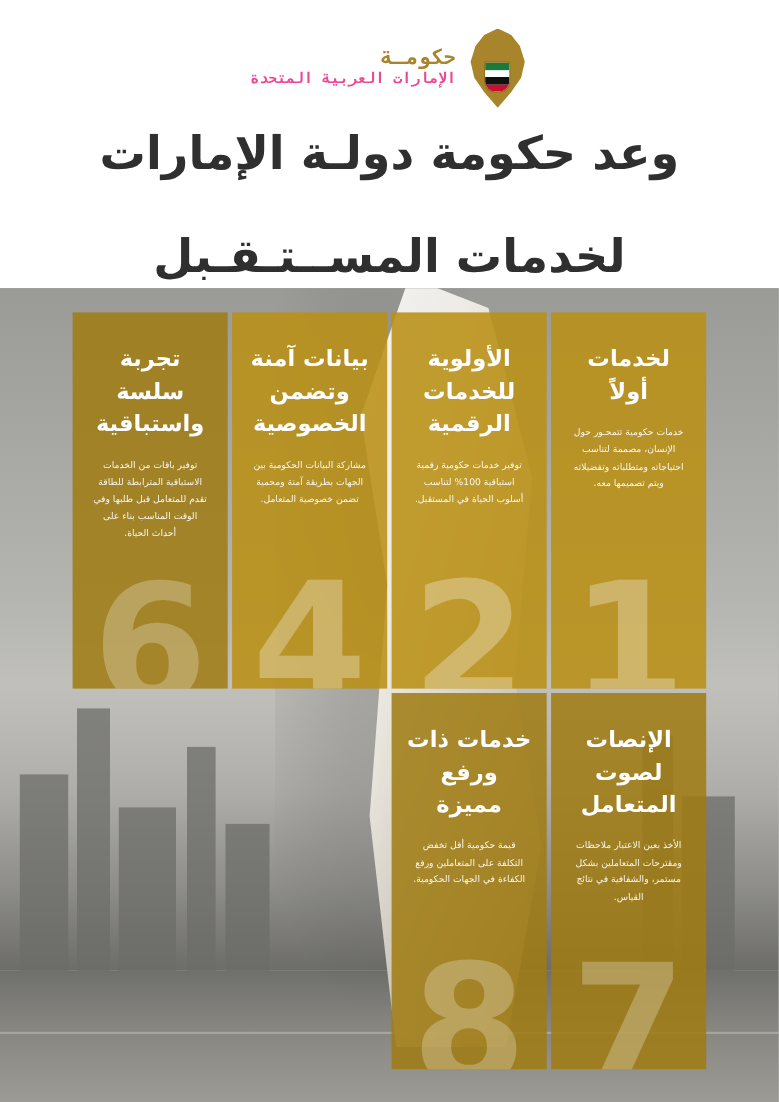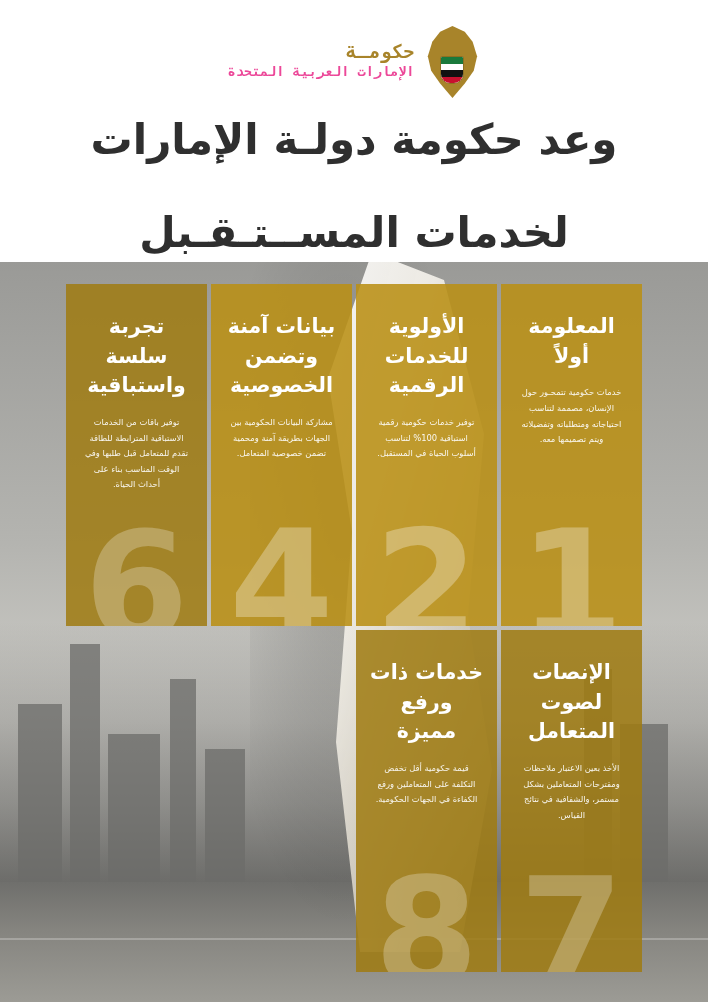--- a/index.html
+++ b/index.html
@@ -259,21 +259,21 @@
     <div class="tower t7"></div>
     <div class="ground"></div>
     <div class="road-line"></div>
     <div class="figure-shadow"></div>
     <div class="figure"></div>
   </div>
 
   <div class="grid">
 
     <div class="card">
-      <h3>المعلومة أولاً</h3>
+      <h3>لخدمات أولاً</h3>
       <p>خدمات حكومية تتمحـور حول الإنسان، مصممة لتناسب احتياجاته ومتطلباته وتفضيلاته ويتم تصميمها معه.</p>
       <div class="num">1</div>
     </div>
 
     <div class="card">
       <h3>الأولوية للخدمات الرقمية</h3>
       <p>توفير خدمات حكومية رقمية استباقية 100% لتناسب أسلوب الحياة في المستقبل.</p>
       <div class="num">2</div>
     </div>
 

